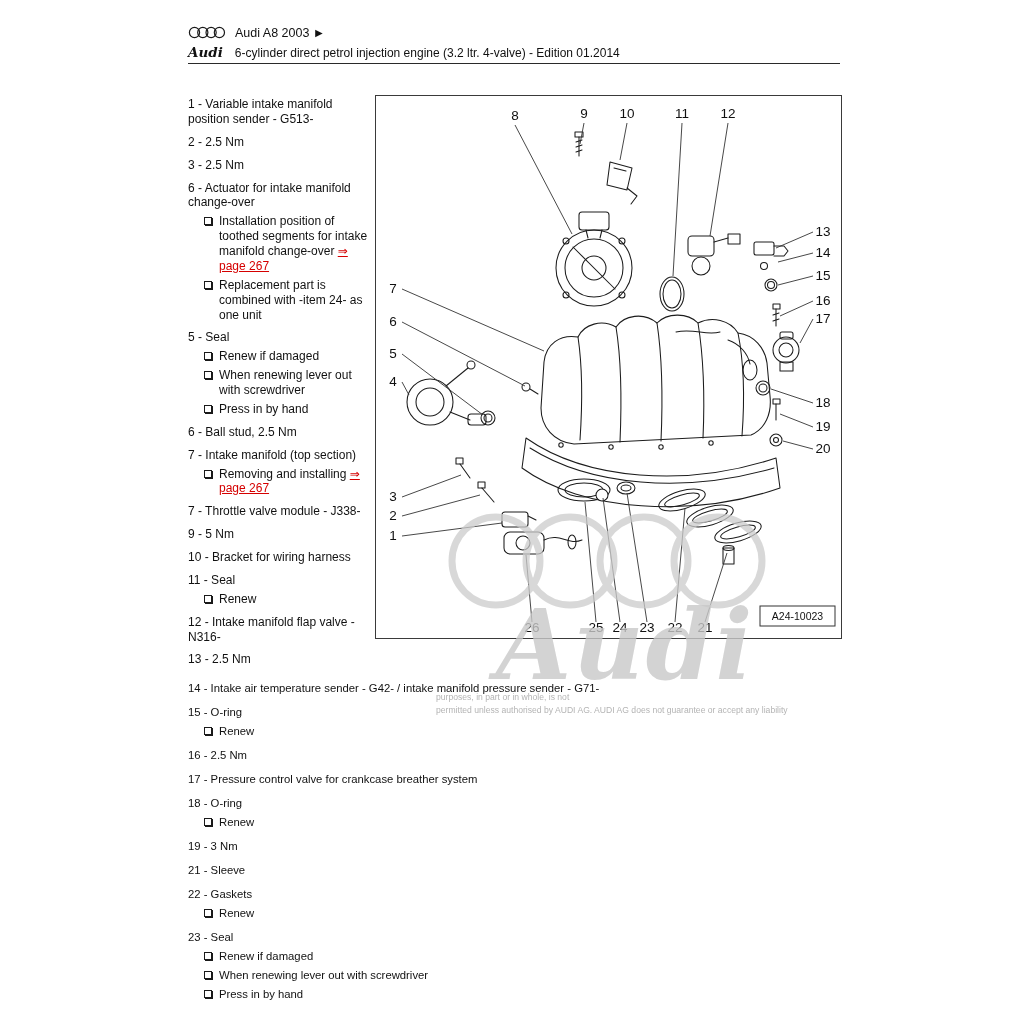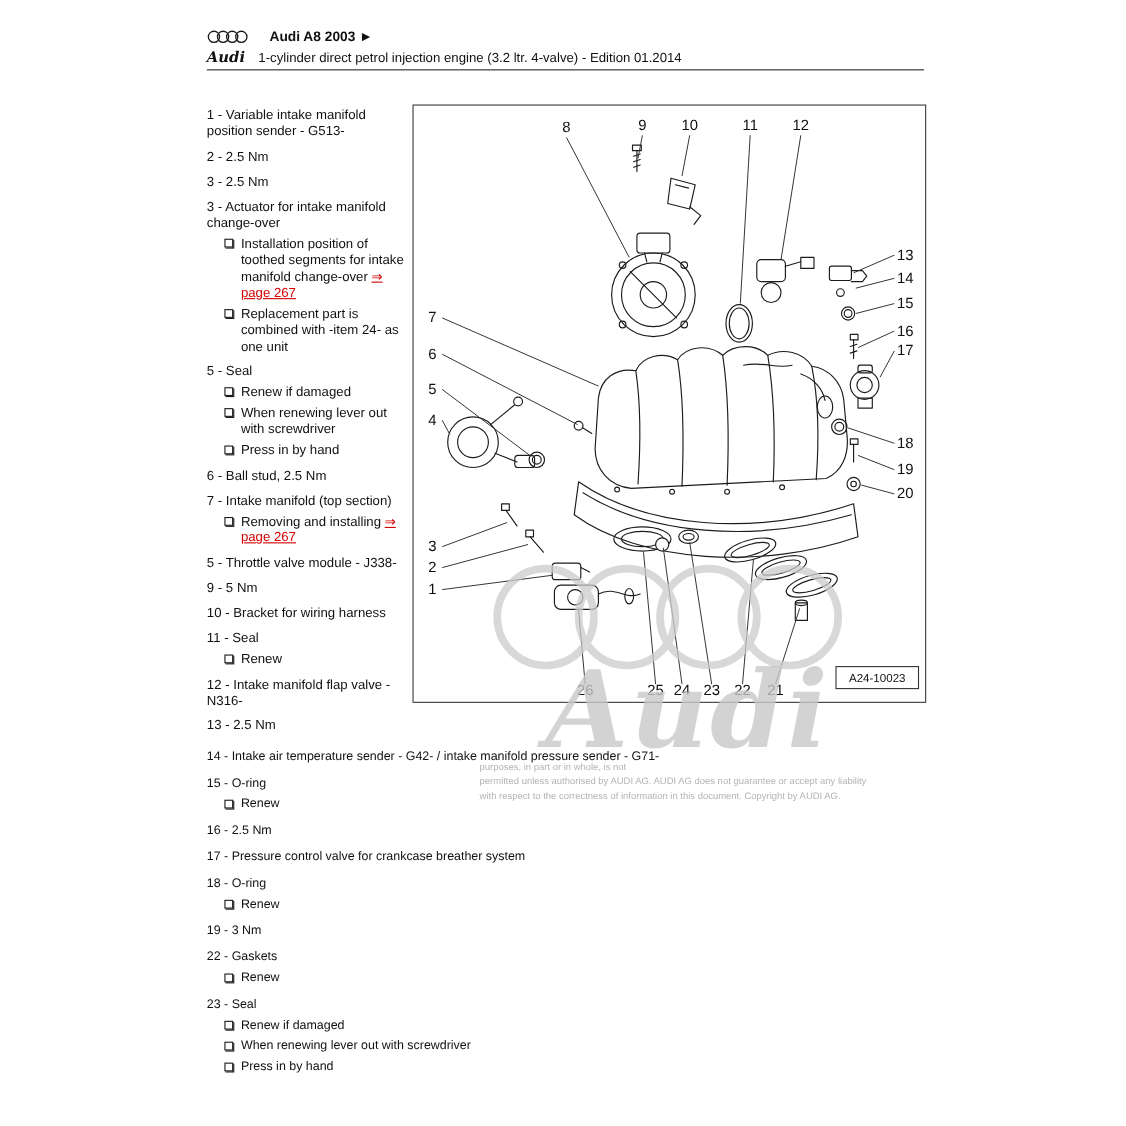--- a/index.html
+++ b/index.html
@@ -1,19 +1,19 @@
 <!DOCTYPE html>
 <html><head>
 <meta charset="utf-8">
 <style>
   html,body{margin:0;padding:0}
   body{width:1024px;height:1024px;position:relative;overflow:hidden;background:#ffffff;
        font-family:"Liberation Sans",sans-serif;color:#111}
   .header{position:absolute;left:188px;top:26px;width:652px;z-index:4}
-  .hl1{display:flex;align-items:flex-end;gap:19px;font-size:12.5px;font-weight:700}
+  .hl1{display:flex;align-items:flex-start;gap:9px;font-size:12.5px;font-weight:400}
   .hl2{display:flex;align-items:baseline;gap:12px;margin-top:4px;font-size:12px}
   .wordmark{font-family:"DejaVu Serif",serif;font-style:italic;font-weight:700;font-size:13.5px}
   .rule{position:absolute;left:188px;top:63px;width:652px;border-top:1.2px solid #2a2a2a;z-index:4}
 
   .parts-col{position:absolute;left:188px;top:97px;width:186px;font-size:12px;line-height:1.24;z-index:3}
   .parts-full{position:absolute;left:188px;top:681px;width:658px;font-size:11.3px;line-height:1.24;z-index:3}
   .part-item{margin-bottom:8px}
   .parts-full .part-item{margin-bottom:10px}
   .part-label{color:#111}
   .part-sub{display:flex;gap:7px;margin-top:4px;padding-left:16px}
@@ -47,37 +47,37 @@
           <circle cx="6.5" cy="6.5" r="5.1"></circle>
             <circle cx="14.8" cy="6.5" r="5.1"></circle>
           <circle cx="23.1" cy="6.5" r="5.1"></circle>
             <circle cx="31.4" cy="6.5" r="5.1"></circle>
         </g>
       </svg>
       <span>Audi A8 2003 ►</span>
     </div>
     <div class="hl2">
       <span class="wordmark">Audi</span>
-      <span>1-cylinder direct petrol injection engine (3.2 ltr. 4-valve) - Edition 01.2014</span>
+      <span>6-cylinder direct petrol injection engine (3.2 ltr. 4-valve) - Edition 01.2014</span>
     </div>
   </header>
   <div class="rule"></div>
 
   <div class="parts-col">
       <div class="part-item">
         <div class="part-label">1 - Variable intake manifold position sender - G513-</div>
       </div>
       <div class="part-item">
         <div class="part-label">2 - 2.5 Nm</div>
       </div>
       <div class="part-item">
         <div class="part-label">3 - 2.5 Nm</div>
       </div>
       <div class="part-item">
-        <div class="part-label">3 - Actuator for intake manifold change-over</div>
+        <div class="part-label">6 - Actuator for intake manifold change-over</div>
         <div class="part-sub">
           <span class="cb"></span>
           <span class="sub-text">Installation position of toothed segments for intake manifold change-over <a class="page-link">⇒ page 267</a></span>
         </div>
         <div class="part-sub">
           <span class="cb"></span>
           <span class="sub-text">Replacement part is combined with -item 24- as one unit</span>
         </div>
       </div>
       <div class="part-item">
@@ -99,21 +99,21 @@
         <div class="part-label">6 - Ball stud, 2.5 Nm</div>
       </div>
       <div class="part-item">
         <div class="part-label">7 - Intake manifold (top section)</div>
         <div class="part-sub">
           <span class="cb"></span>
           <span class="sub-text">Removing and installing <a class="page-link">⇒ page 267</a></span>
         </div>
       </div>
       <div class="part-item">
-        <div class="part-label">5 - Throttle valve module - J338-</div>
+        <div class="part-label">7 - Throttle valve module - J338-</div>
       </div>
       <div class="part-item">
         <div class="part-label">9 - 5 Nm</div>
       </div>
       <div class="part-item">
         <div class="part-label">10 - Bracket for wiring harness</div>
       </div>
       <div class="part-item">
         <div class="part-label">11 - Seal</div>
         <div class="part-sub">
@@ -342,21 +342,20 @@
         <circle cx="48" cy="95" r="44"></circle>
           <circle cx="122" cy="95" r="44"></circle>
         <circle cx="196" cy="95" r="44"></circle>
           <circle cx="270" cy="95" r="44"></circle>
       </g>
     </svg>
     <div class="wm-brand">Audi</div>
     <div class="wm-copy">
       <div>purposes, in part or in whole, is not</div>
       <div>permitted unless authorised by AUDI AG. AUDI AG does not guarantee or accept any liability</div>
-      <div>with respect to the correctness of information in this document. Copyright by AUDI AG.</div>
     </div>
   </div>
 
   <div class="parts-full">
       <div class="part-item">
         <div class="part-label">14 - Intake air temperature sender - G42- / intake manifold pressure sender - G71-</div>
       </div>
       <div class="part-item">
         <div class="part-label">15 - O-ring</div>
         <div class="part-sub">
@@ -374,20 +373,23 @@
         <div class="part-label">18 - O-ring</div>
         <div class="part-sub">
           <span class="cb"></span>
           <span class="sub-text">Renew</span>
         </div>
       </div>
       <div class="part-item">
         <div class="part-label">19 - 3 Nm</div>
       </div>
       <div class="part-item">
+        <div class="part-label">21 - Sleeve</div>
+      </div>
+      <div class="part-item">
         <div class="part-label">22 - Gaskets</div>
         <div class="part-sub">
           <span class="cb"></span>
           <span class="sub-text">Renew</span>
         </div>
       </div>
       <div class="part-item">
         <div class="part-label">23 - Seal</div>
         <div class="part-sub">
           <span class="cb"></span>

